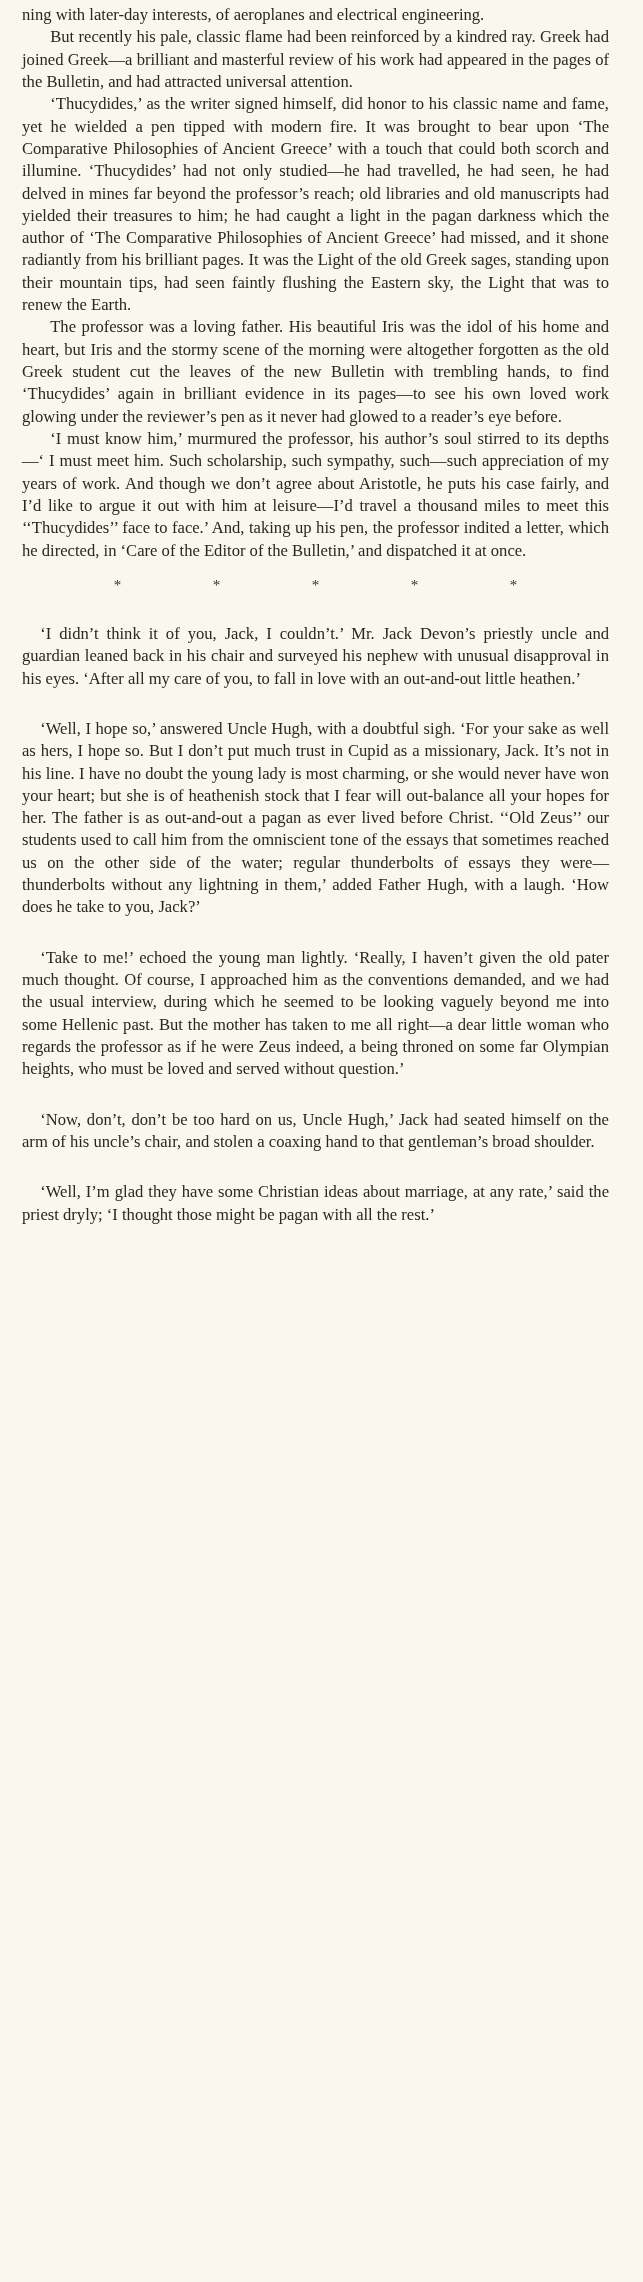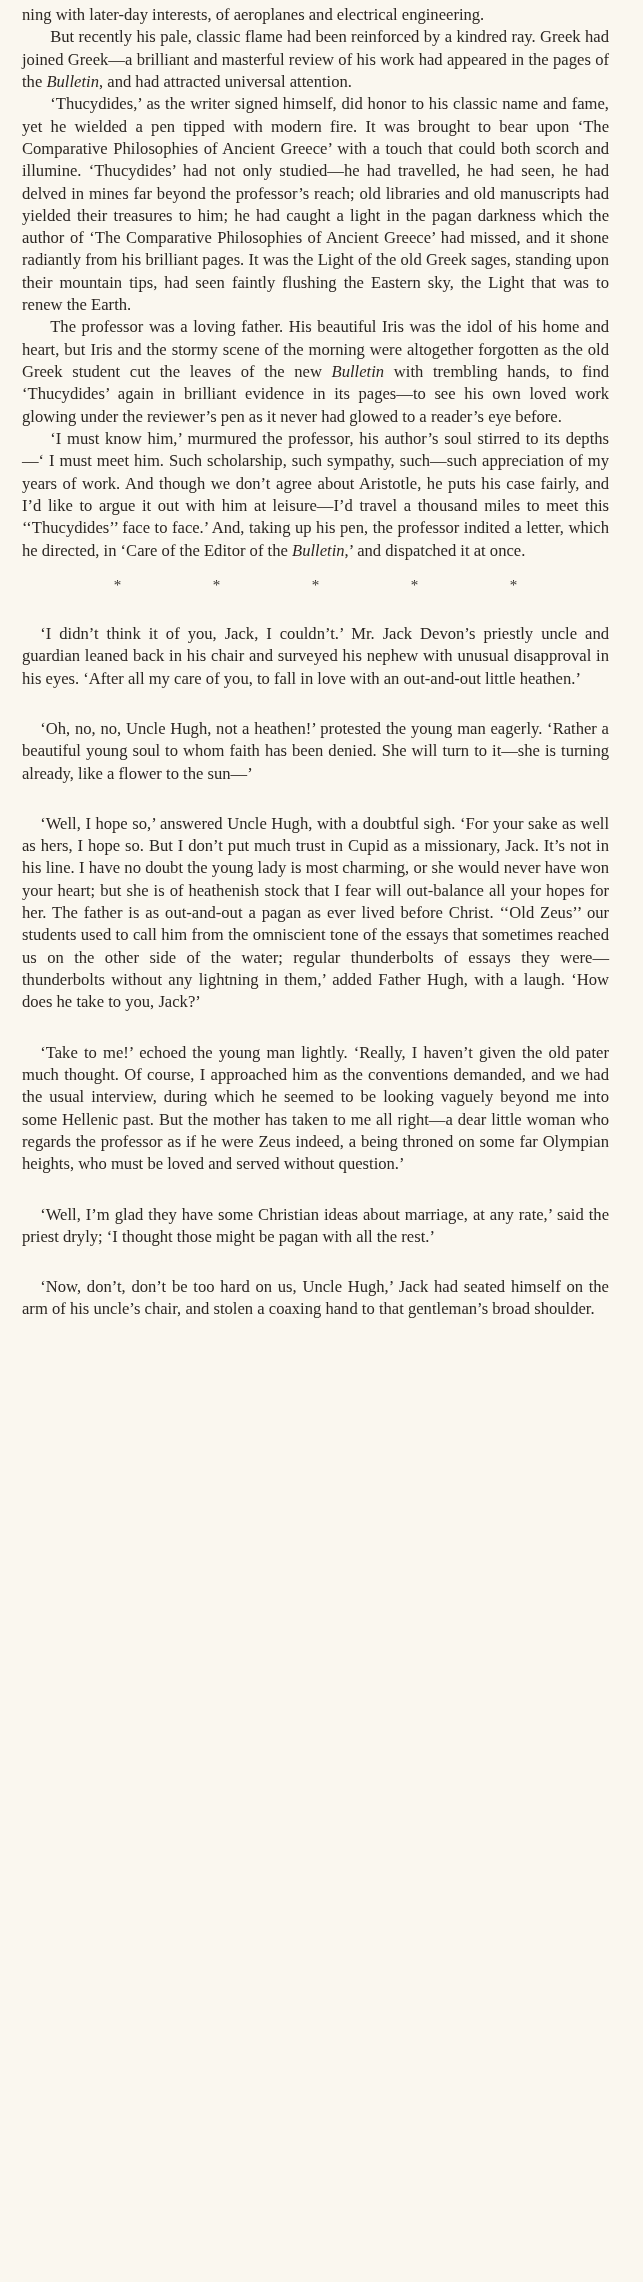--- a/index.html
+++ b/index.html
@@ -35,21 +35,20 @@
     text-indent: 0;
   }
   p.ind {
     text-indent: 1.7em;
   }
   p.ind-sm {
     text-indent: 1.1em;
     margin-top: 28px;
   }
   .it {
-    font-style: italic;
   }
   .stars {
     display: flex;
     justify-content: space-around;
     padding: 0 46px;
     margin: 13px 0 9px 0;
     font-size: 15px;
     letter-spacing: 0;
     color: #33302c;
   }
@@ -76,24 +75,23 @@
     <div class="stars">
       <span>*</span>
       <span>*</span>
       <span>*</span>
       <span>*</span>
       <span>*</span>
     </div>
 
     <p class="ind-sm">‘I didn’t think it of you, Jack, I couldn’t.’ Mr. Jack Devon’s priestly uncle and guardian leaned back in his chair and surveyed his nephew with unusual disapproval in his eyes. ‘After all my care of you, to fall in love with an out-and-out little heathen.’</p>
 
-    <p class="ind-sm">‘Oh, no, no, Uncle Hugh, not a heathen!’ protested the young man eagerly. ‘Rather a beautiful young soul to whom faith has been denied. She will turn to it—she is turning already, like a flower to the sun—’</p>
 
     <p class="ind-sm">‘Well, I hope so,’ answered Uncle Hugh, with a doubtful sigh. ‘For your sake as well as hers, I hope so. But I don’t put much trust in Cupid as a missionary, Jack. It’s not in his line. I have no doubt the young lady is most charming, or she would never have won your heart; but she is of heathenish stock that I fear will out-balance all your hopes for her. The father is as out-and-out a pagan as ever lived before Christ. ‘‘Old Zeus’’ our students used to call him from the omniscient tone of the essays that sometimes reached us on the other side of the water; regular thunderbolts of essays they were—thunderbolts without any lightning in them,’ added Father Hugh, with a laugh. ‘How does he take to you, Jack?’</p>
 
     <p class="ind-sm">‘Take to me!’ echoed the young man lightly. ‘Really, I haven’t given the old pater much thought. Of course, I approached him as the conventions demanded, and we had the usual interview, during which he seemed to be looking vaguely beyond me into some Hellenic past. But the mother has taken to me all right—a dear little woman who regards the professor as if he were Zeus indeed, a being throned on some far Olympian heights, who must be loved and served without question.’</p>
 
+    <p class="ind-sm">‘Now, don’t, don’t be too hard on us, Uncle Hugh,’ Jack had seated himself on the arm of his uncle’s chair, and stolen a coaxing hand to that gentleman’s broad shoulder.</p>
+
     <p class="ind-sm">‘Well, I’m glad they have some Christian ideas about marriage, at any rate,’ said the priest dryly; ‘I thought those might be pagan with all the rest.’</p>
-
-    <p class="ind-sm">‘Now, don’t, don’t be too hard on us, Uncle Hugh,’ Jack had seated himself on the arm of his uncle’s chair, and stolen a coaxing hand to that gentleman’s broad shoulder.</p>
 
   </div>
 </div>
 
 </body></html>

